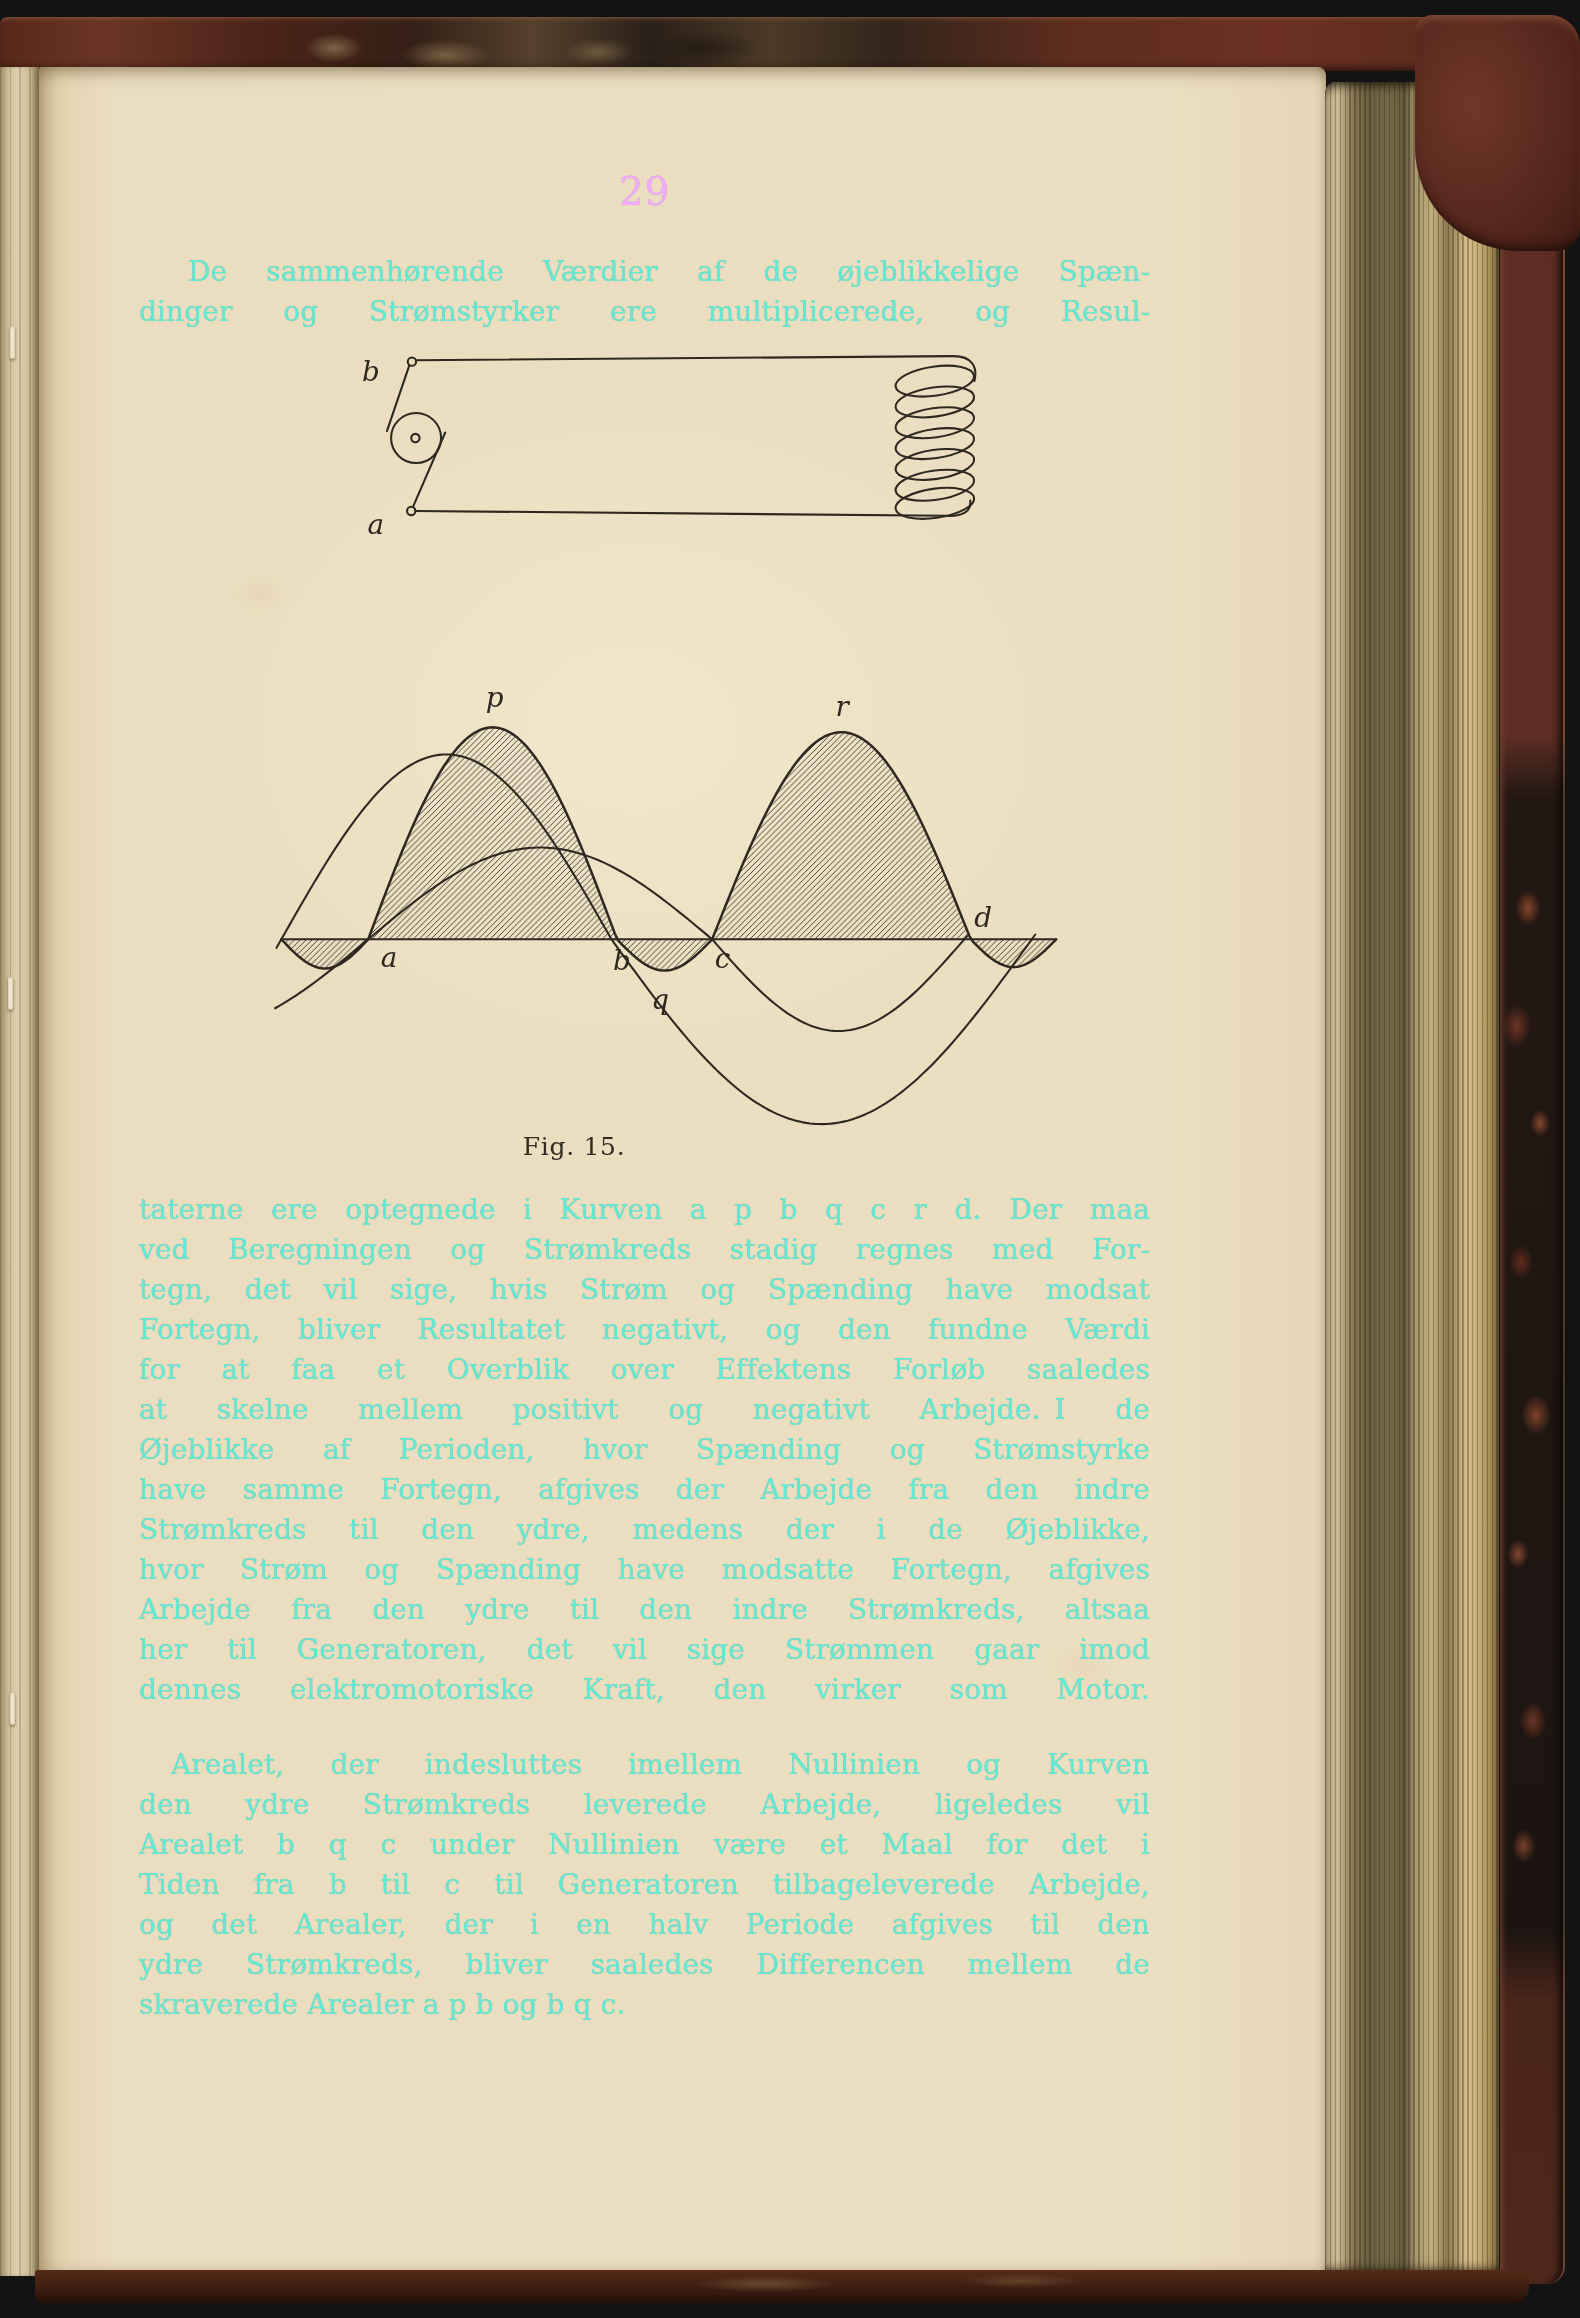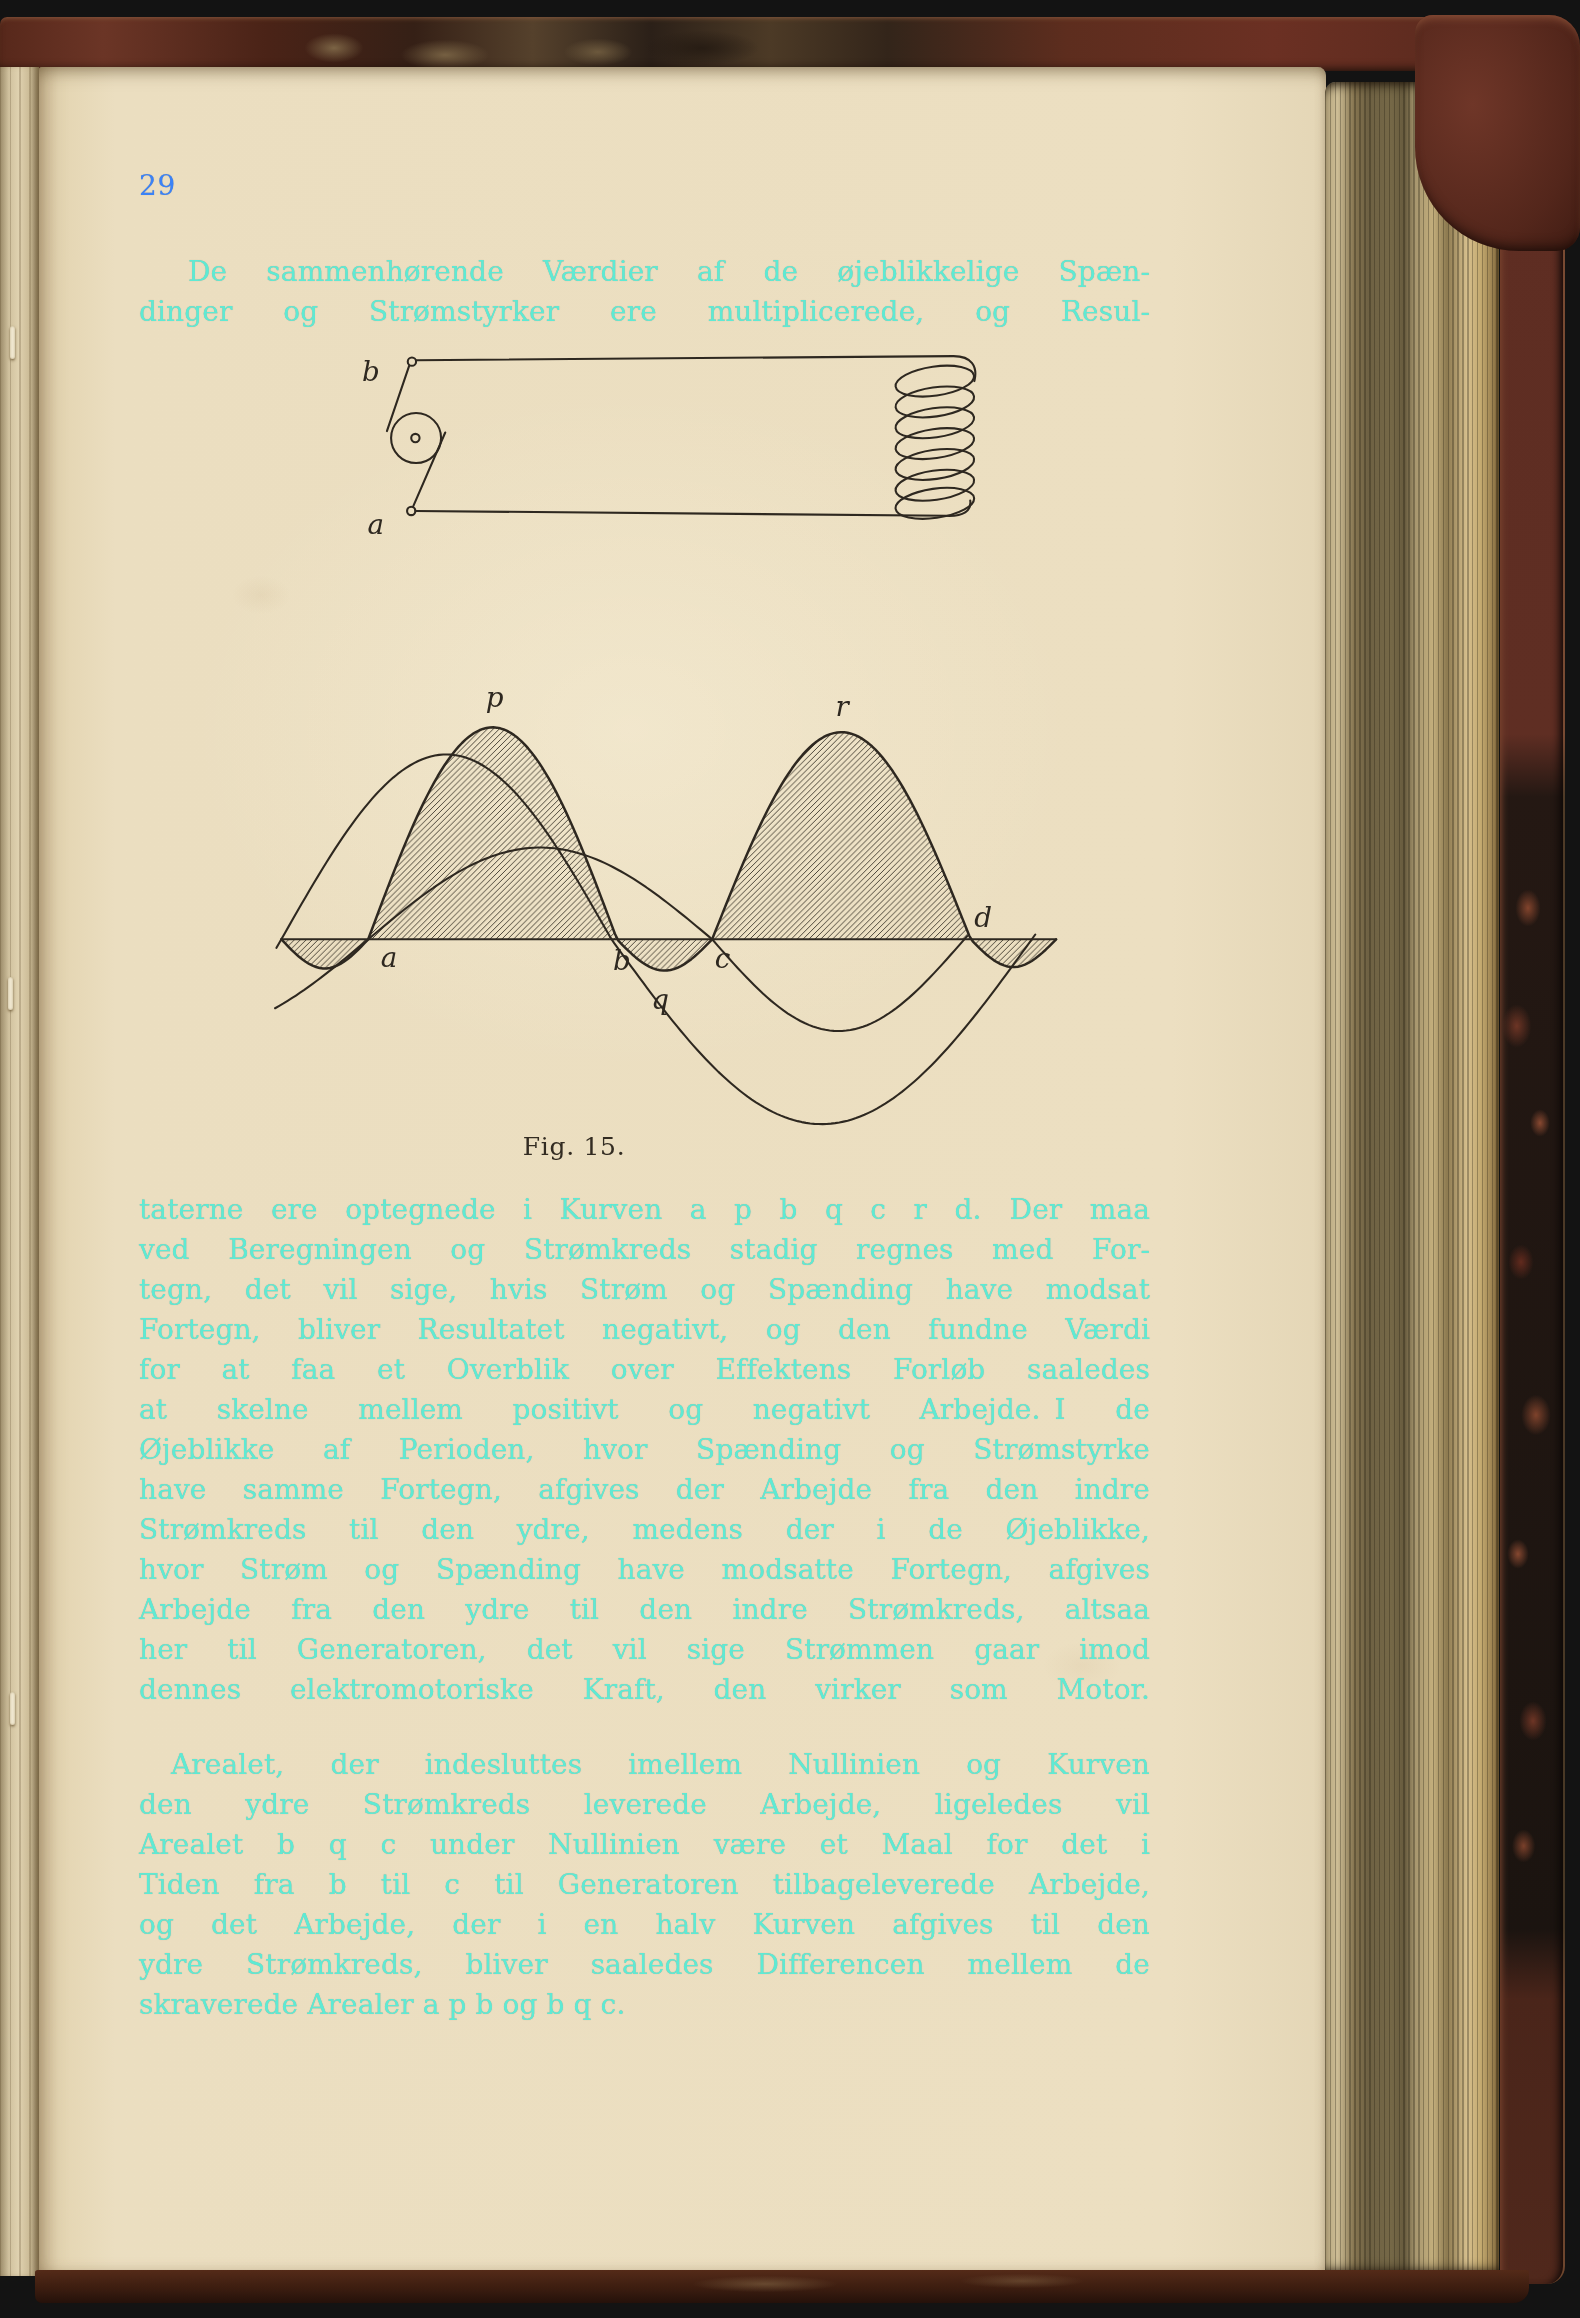--- a/index.html
+++ b/index.html
@@ -62,22 +62,22 @@
     border-radius:2.8px 8.3px 5.6px 2.8px;
     box-shadow:inset 0 14px 18px -11px rgba(80,60,30,.55),
                inset 0 -11px 15.3px -10.4px rgba(120,95,60,.38),
                inset 18px 0 25px -15.3px rgba(110,85,50,.45),
                inset -7px 0 11px -7px rgba(120,95,60,.40);}
 
   .textcol{position:absolute;left:139px;width:1011px;font-size:28px;line-height:40px;
     color:#5eead4;letter-spacing:0.1px;text-shadow:0 0 0.7px rgba(70,58,40,.35);}
   .tline{text-align:justify;text-align-last:justify;}
   .tline.last{text-align-last:left;}
-  #page-number{position:absolute;left:139px;top:169px;width:1011px;text-align:left;
-    font-size:28px;color:#3b82f6;letter-spacing:0.7px;text-shadow:0 0 0.7px rgba(70,58,40,.35);}
+  #page-number{position:absolute;left:139px;top:169px;width:1011px;text-align:center;
+    font-size:39px;color:#f0abfc;letter-spacing:0.7px;text-shadow:0 0 0.7px rgba(70,58,40,.35);}
   #fig-caption{position:absolute;left:480px;top:1132px;width:188px;text-align:center;
     font-size:25px;color:#332c22;letter-spacing:0.7px;}
 
   svg{position:absolute;overflow:visible;}
   .ink{stroke:#2e2820;fill:none;stroke-linecap:round;stroke-linejoin:round;}
   text.figlabel,text.circlabel{font-family:"DejaVu Serif",serif;font-style:italic;
     font-size:40px;fill:#2e2820;text-anchor:middle;stroke:none;}
 </style>
 </head>
 <body>
@@ -161,21 +161,21 @@
       <div class="tline">hvor Strøm og Spænding have modsatte Fortegn, afgives</div>
       <div class="tline">Arbejde fra den ydre til den indre Strømkreds, altsaa</div>
       <div class="tline">her til Generatoren, det vil sige Strømmen gaar imod</div>
       <div class="tline">dennes elektromotoriske Kraft, den virker som Motor.</div>
     </div>
   <div class="textcol" style="top:1745px;">
       <div class="tline" style="text-indent: 32px;">Arealet, der indesluttes imellem Nullinien og Kurven</div>
       <div class="tline">den ydre Strømkreds leverede Arbejde, ligeledes vil</div>
       <div class="tline">Arealet b q c under Nullinien være et Maal for det i</div>
       <div class="tline">Tiden fra b til c til Generatoren tilbageleverede Arbejde,</div>
-      <div class="tline">og det Arbejde, der i en halv Kurven afgives til den</div>
+      <div class="tline">og det Arealer, der i en halv Periode afgives til den</div>
       <div class="tline">ydre Strømkreds, bliver saaledes Differencen mellem de</div>
       <div class="tline last">skraverede Arealer a p b og b q c.</div>
     </div>
 
   <div id="fore-edge"></div>
   <div id="cover-strip"></div>
   <div id="corner-tr"></div>
   <div id="bottom-leather"></div>
 </div>
 

